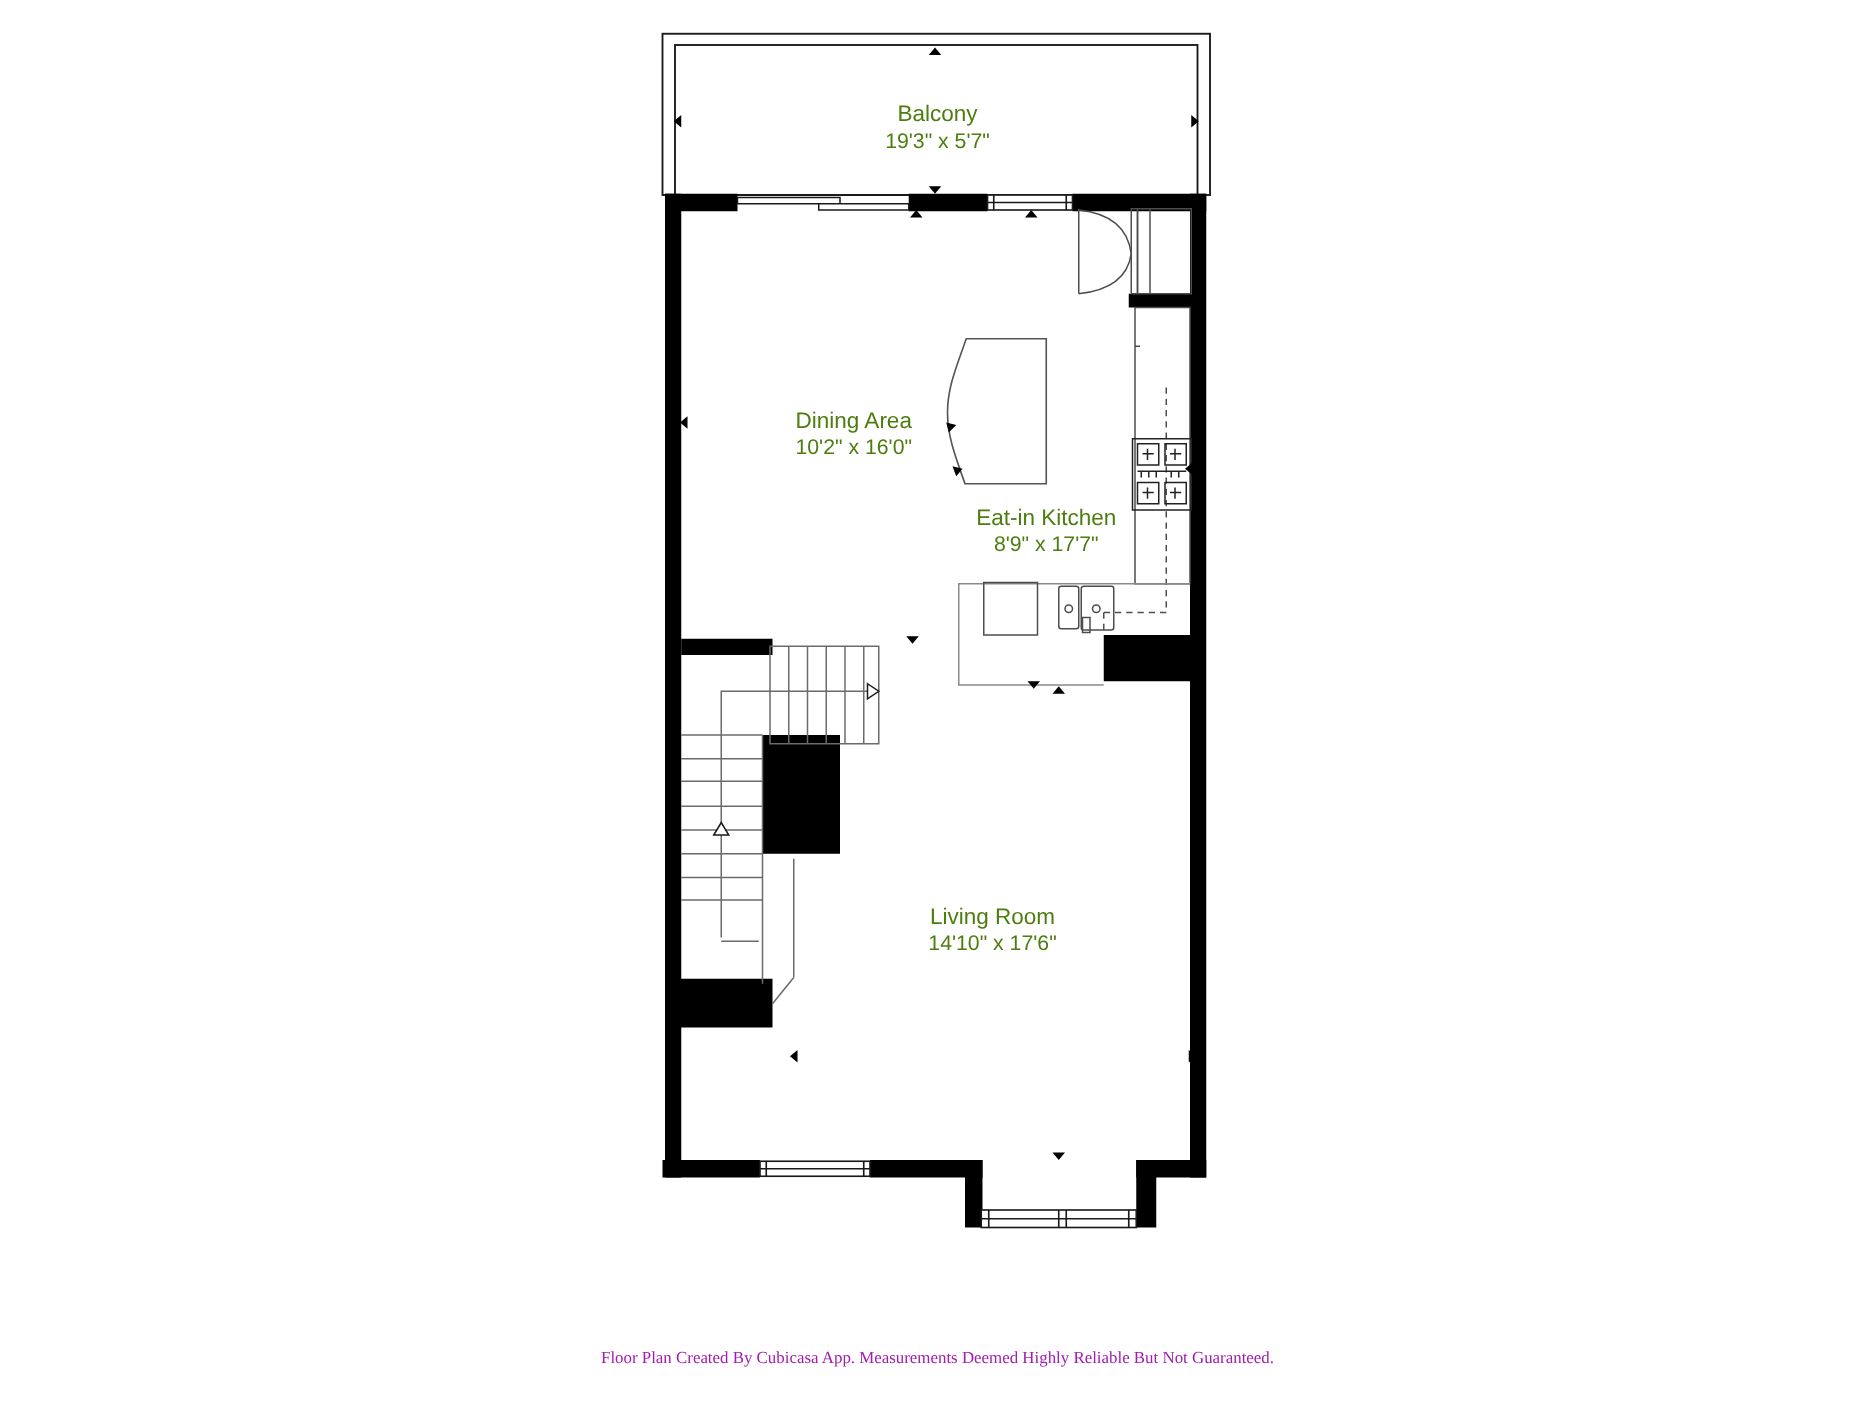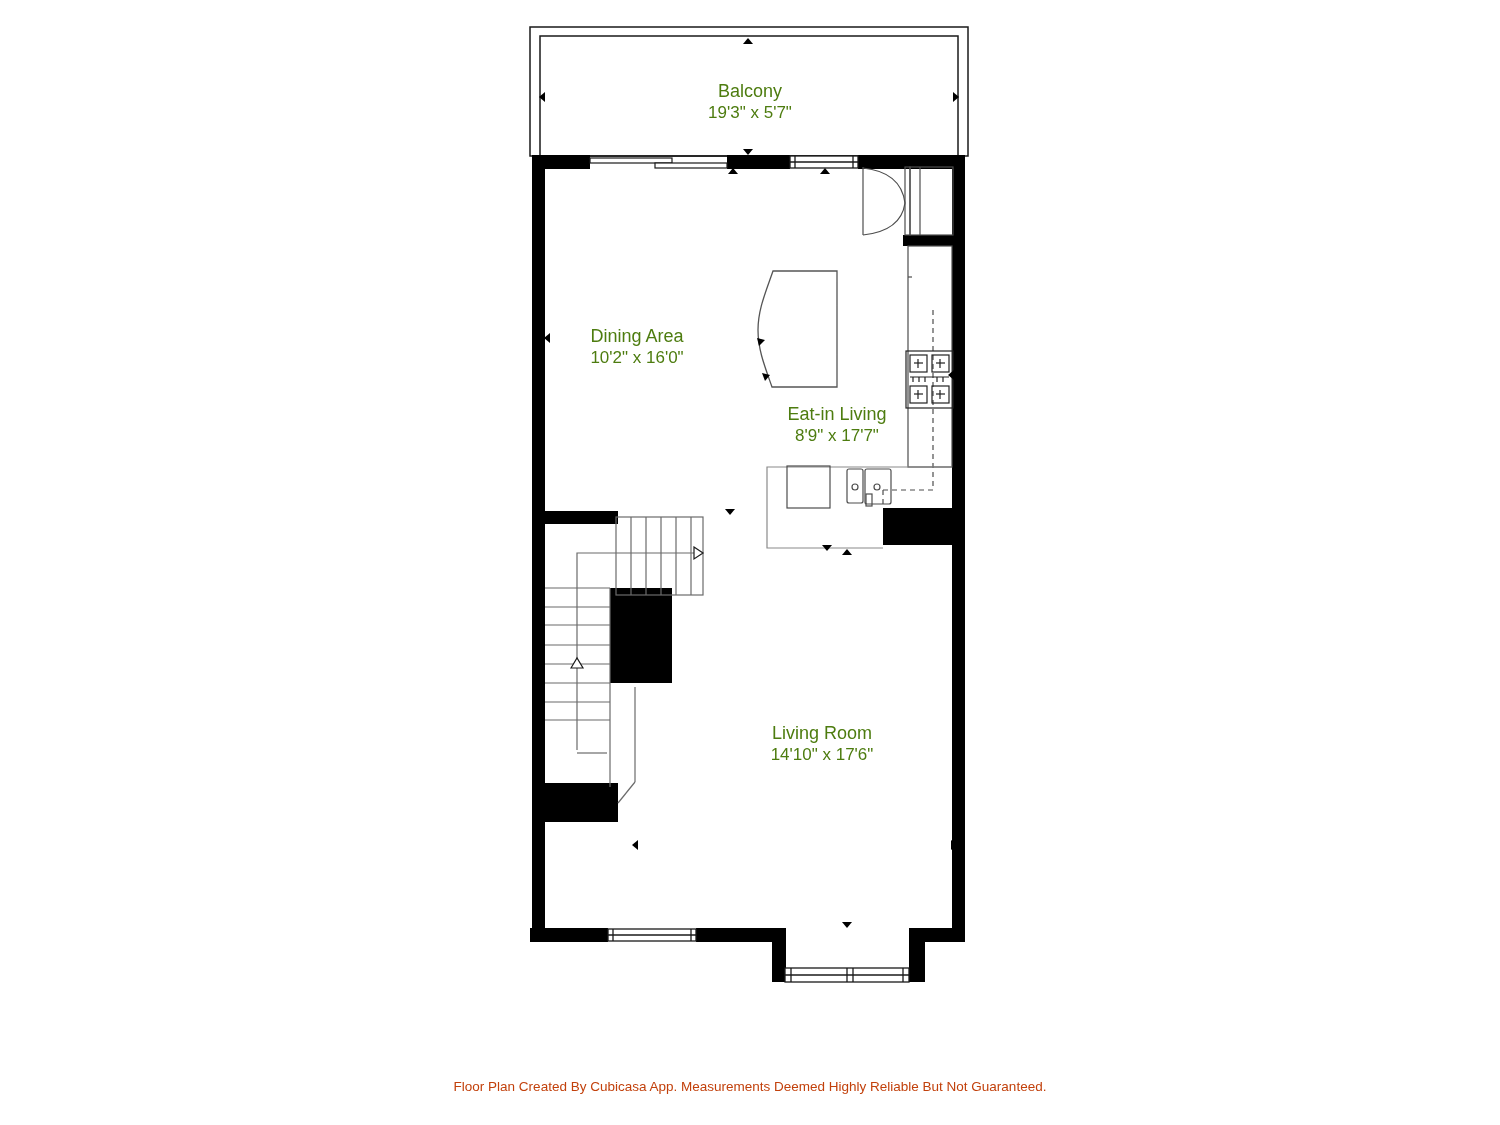--- a/index.html
+++ b/index.html
@@ -9,21 +9,21 @@
   }
   #plan-canvas{position:absolute;left:0;top:0;width:1500px;height:1125px;}
   .room-label{
     position:absolute;transform:translate(-50%,-50%);
     text-align:center;white-space:nowrap;color:#4d7c0f;line-height:22px;
   }
   .room-label .room-name{display:block;font-size:18px;}
   .room-label .room-dims{display:block;font-size:17px;}
   .footer-note{
     position:absolute;left:750px;top:1086px;transform:translate(-50%,-50%);
-    font-size:13.5px;color:#c2410c;white-space:nowrap;
+    font-size:13.5px;color:#a21caf;white-space:nowrap;font-family:Liberation Serif, serif;
   }
 </style>
 </head>
 <body>
 
 <svg id="plan-canvas" viewBox="0 0 1500 1125" xmlns="http://www.w3.org/2000/svg">
 
   <g fill="none" stroke="#1a1a1a" stroke-width="1.5">
     <rect x="530" y="27" width="438" height="129"></rect>
     <rect x="540" y="36" width="418" height="120"></rect>
@@ -207,28 +207,28 @@
     <path d="M 951,840 L 951,850 L 957,845 Z"></path>
     <path d="M 842,922 L 852,922 L 847,928 Z"></path>
   </g>
 </svg>
 
 <div class="room-label" style="left:750px;top:102px;">
   <span class="room-name">Balcony</span>
   <span class="room-dims">19'3" x 5'7"</span>
 </div>
 
-<div class="room-label" style="left:637px;top:347px;">
+<div class="room-label" style="left:683px;top:347px;">
   <span class="room-name">Dining Area</span>
   <span class="room-dims">10'2" x 16'0"</span>
 </div>
 
 <div class="room-label" style="left:837px;top:425px;">
-  <span class="room-name">Eat-in Living</span>
+  <span class="room-name">Eat-in Kitchen</span>
   <span class="room-dims">8'9" x 17'7"</span>
 </div>
 
-<div class="room-label" style="left:794px;top:744px;margin-left:28px;">
+<div class="room-label" style="left:794px;top:744px;">
   <span class="room-name">Living Room</span>
   <span class="room-dims">14'10" x 17'6"</span>
 </div>
 
 <div class="footer-note">Floor Plan Created By Cubicasa App. Measurements Deemed Highly Reliable But Not Guaranteed.</div>
 
 </body></html>

